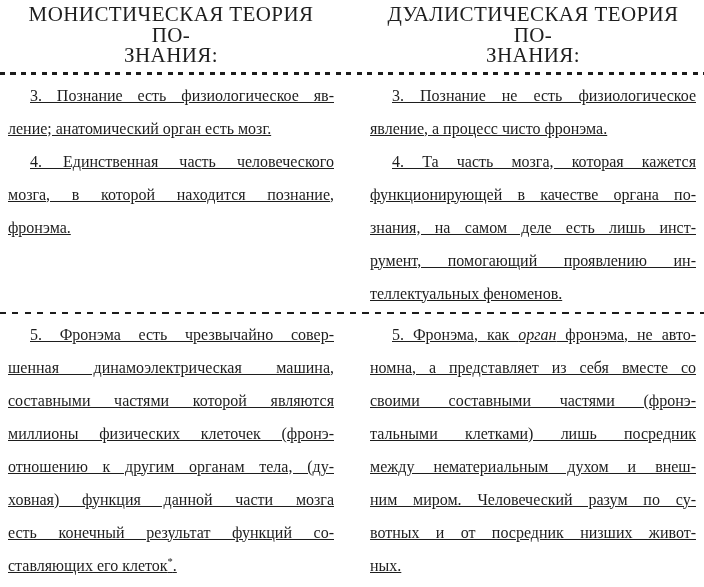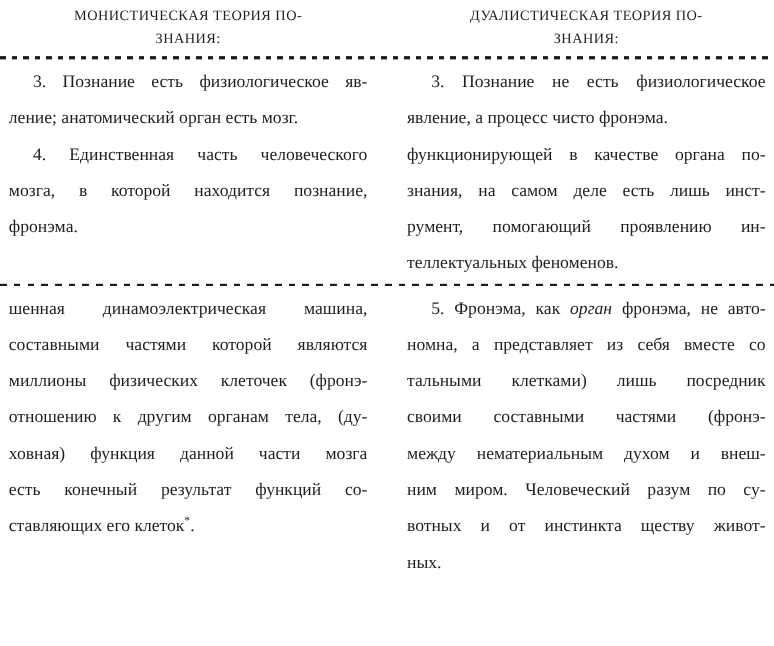--- a/index.html
+++ b/index.html
@@ -6,33 +6,34 @@
   .page{
     width:704px;height:587px;overflow:hidden;background:#ffffff;
     font-family:"Liberation Serif","DejaVu Serif",serif;color:#1e1e1e;
     position:relative;
   }
   .header-row{
     display:grid;grid-template-columns:1fr 1fr;column-gap:36px;
     padding:4px 8px 0 8px;
   }
   .col-header{
-    text-align:center;font-size:13px;line-height:20.5px;letter-spacing:0.4px;
+    text-align:center;font-size:21px;line-height:20.5px;letter-spacing:0.4px;
   }
   .divider{
     height:3px;margin-top:6px;
     background:repeating-linear-gradient(90deg,#1c1c1c 0 5px,transparent 5px 10.5px);
   }
   .divider.thin{
     height:2px;margin-top:2px;
     background:repeating-linear-gradient(90deg,#1c1c1c 0 6px,transparent 6px 12.5px);
   }
   .body-row{
     display:grid;grid-template-columns:1fr 1fr;column-gap:36px;
     padding:4px 8px 0 8px;
+    text-decoration:underline;
   }
   .line{
     font-size:16px;line-height:33px;height:33px;
     text-align:justify;text-align-last:justify;
     white-space:nowrap;
   }
   .line.indent{text-indent:22px;}
   .line.end{text-align:left;text-align-last:left;}
   .line i{font-style:italic;}
   .line sup{font-size:10.5px;line-height:0;vertical-align:super;}
@@ -59,44 +60,46 @@
     <div>
       <div class="line indent">3. Познание есть физиологическое яв-</div>
       <div class="line end">ление; анатомический орган есть мозг.</div>
       <div class="line indent">4. Единственная часть человеческого</div>
       <div class="line">мозга, в которой находится познание,</div>
       <div class="line end">фронэма.</div>
     </div>
     <div>
       <div class="line indent">3. Познание не есть физиологическое</div>
       <div class="line end">явление, а процесс чисто фронэма.</div>
+      <div class="line indent">4. Та часть мозга, которая кажется</div>
       <div class="line">функционирующей в качестве органа по-</div>
       <div class="line">знания, на самом деле есть лишь инст-</div>
       <div class="line">румент, помогающий проявлению ин-</div>
       <div class="line end">теллектуальных феноменов.</div>
     </div>
   </div>
 
   <div class="divider thin"></div>
 
   <div class="body-row">
     <div>
+      <div class="line indent">5. Фронэма есть чрезвычайно совер-</div>
       <div class="line">шенная динамоэлектрическая машина,</div>
       <div class="line">составными частями которой являются</div>
       <div class="line">миллионы физических клеточек (фронэ-</div>
       <div class="line">отношению к другим органам тела, (ду-</div>
       <div class="line">ховная) функция данной части мозга</div>
       <div class="line">есть конечный результат функций со-</div>
       <div class="line end"><span>ставляющих его клеток</span><sup>*</sup><span>.</span></div>
     </div>
     <div>
       <div class="line indent"><span>5. Фронэма, как </span><i>орган</i><span> фронэма, не авто-</span></div>
       <div class="line">номна, а представляет из себя вместе со</div>
+      <div class="line">своими составными частями (фронэ-</div>
       <div class="line">тальными клетками) лишь посредник</div>
-      <div class="line">своими составными частями (фронэ-</div>
       <div class="line">между нематериальным духом и внеш-</div>
       <div class="line">ним миром. Человеческий разум по су-</div>
-      <div class="line">вотных и от инстинкта ществу живот-</div>
+      <div class="line">вотных и от посредник низших живот-</div>
       <div class="line end">ных.</div>
     </div>
   </div>
 
 </div>
 
 </body></html>

